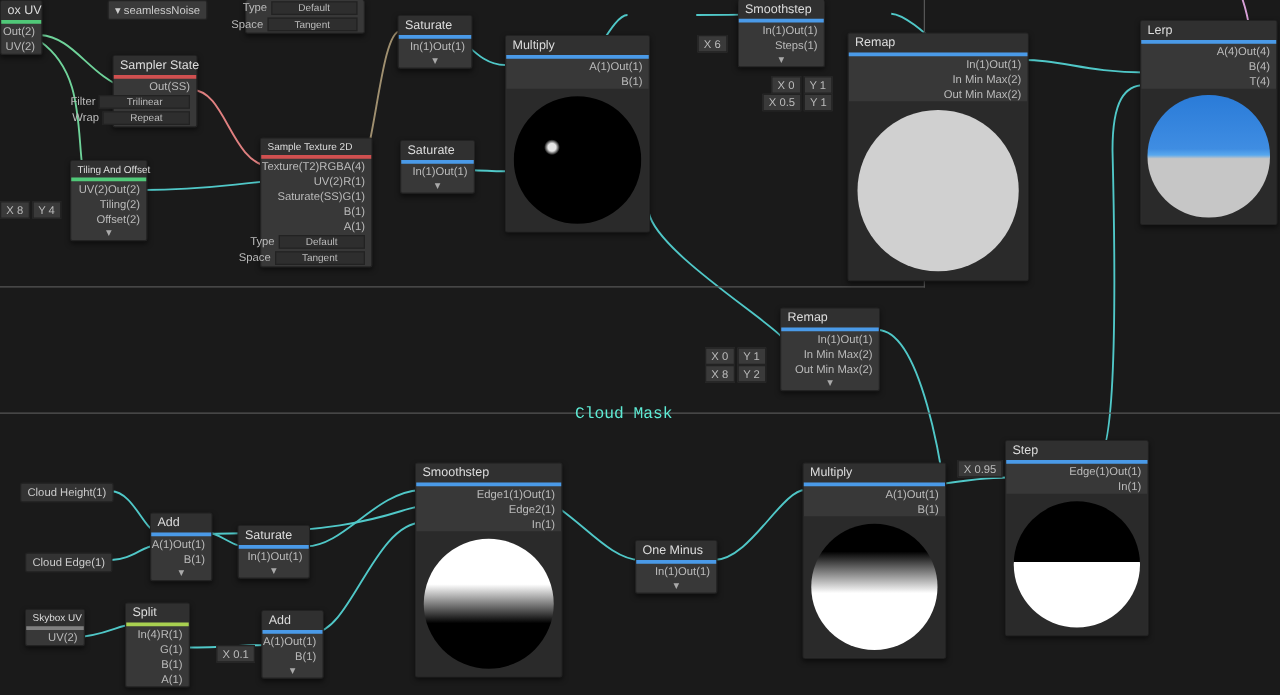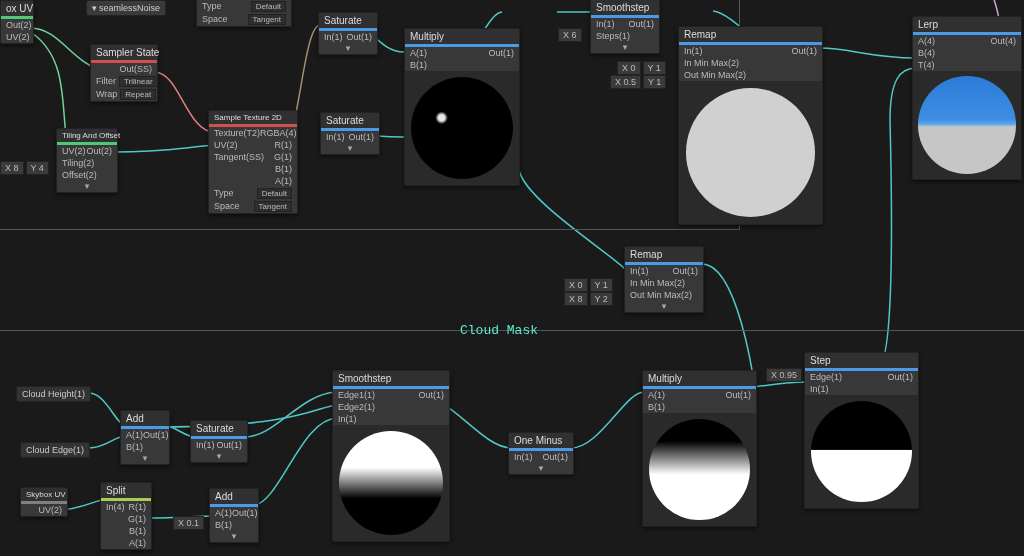--- a/index.html
+++ b/index.html
@@ -50,21 +50,21 @@
     height: 3px;
     width: 100%;
   }
   .c-blue   { background: #4a9ae8; }
   .c-green  { background: #50c878; }
   .c-red    { background: #d05050; }
   .c-gray   { background: #808080; }
   .c-lime   { background: #a8d050; }
   .row {
     display: flex;
-    justify-content: space-between;
+    justify-content: flex-end;
     padding: 1px 5px;
     font-size: 9px;
     color: #bbb;
   }
   .row span { white-space: nowrap; }
   .preview {
     width: 100%;
     aspect-ratio: 1/1;
     display: flex;
     justify-content: center;
@@ -98,21 +98,21 @@
   }
   .inline-field span {
     background: #3a3a3a;
     border: 1px solid #222;
     padding: 1px 4px;
   }
   .sel {
     display: inline-block;
     background: #2e2e2e;
     border: 1px solid #222;
-    padding: 0 4px;
+    padding: 0 21px;
     font-size: 8px;
     color: #bbb;
     margin-left: 3px;
   }
   .collapse {
     text-align: center;
     font-size: 9px;
     color: #aaa;
     padding: 0 0 1px 0;
   }
@@ -230,21 +230,21 @@
   <div class="node-color c-red"></div>
   <div class="row">
       <span>Texture(T2)</span>
       <span>RGBA(4)</span>
     </div>
   <div class="row">
       <span>UV(2)</span>
       <span>R(1)</span>
     </div>
   <div class="row">
-      <span>Tangent(SS)</span>
+      <span>Saturate(SS)</span>
       <span>G(1)</span>
     </div>
   <div class="row">
       <span></span>
       <span>B(1)</span>
     </div>
   <div class="row">
       <span></span>
       <span>A(1)</span>
     </div>

